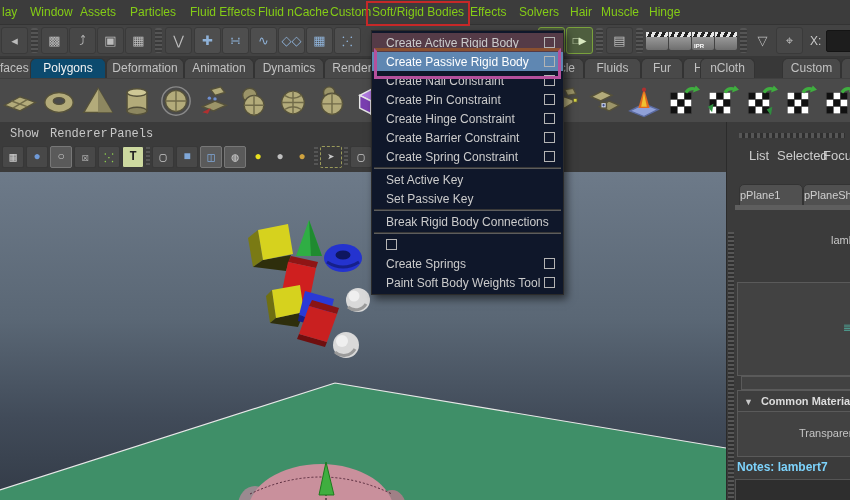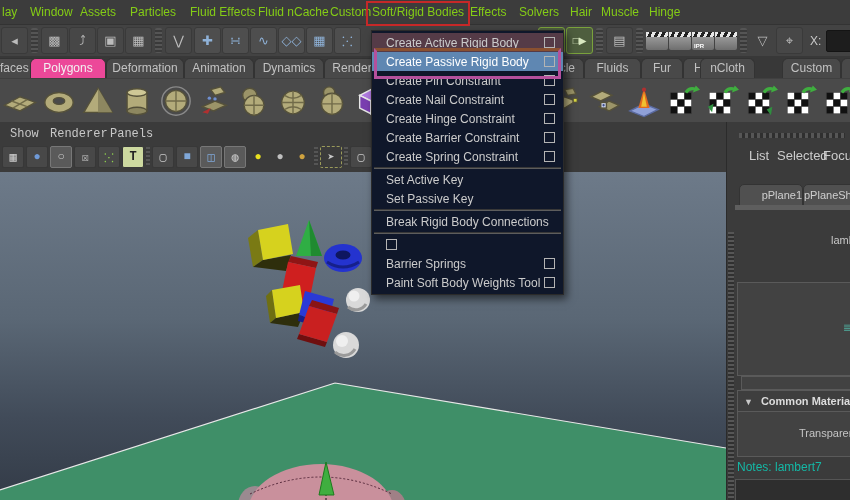--- a/index.html
+++ b/index.html
@@ -21,21 +21,21 @@
   .sl-field{width:64px;height:20px;background:#1d1d1d;border:1px solid #141414;border-radius:2px;}
   .clap{width:22px;height:18px;position:relative;background:linear-gradient(#a8a8a8,#6f6f6f);border-radius:2px;}
   .clap:before{content:"";position:absolute;top:0;left:0;right:0;height:5px;
           background:repeating-linear-gradient(115deg,#e8e8e8 0 3px,#222 3px 6px);}
   .clap span{position:absolute;bottom:1px;left:2px;font-size:6px;color:#fff;font-weight:bold;}
   
   .shelftabs{position:absolute;top:56px;left:0;width:850px;height:22px;background:#383838;overflow:hidden;}
   .tab{position:absolute;top:2px;height:20px;background:#494949;border:1px solid #333;border-bottom:none;
        border-radius:6px 6px 0 0;color:#c2c2c2;font-size:12px;text-align:center;line-height:19px;
        overflow:hidden;white-space:nowrap;}
-  .tab.active{background:#ec4899;color:#f2f2f2;}
+  .tab.active{background:#0c4a6e;color:#f2f2f2;}
   
   .shelf{position:absolute;top:78px;left:0;width:850px;height:44px;background:#4a4a4a;
          display:flex;align-items:center;overflow:hidden;border-top:1px solid #404040;}
   .shic{width:36px;height:36px;margin:0 1.5px;flex:0 0 auto;display:flex;align-items:center;justify-content:center;}
   .shic svg{width:34px;height:34px;}
   
   .vph{position:absolute;top:122px;left:0;width:726px;height:50px;background:#3b3b3b;font-family:Liberation Mono, monospace;}
   .vpm{position:absolute;top:2px;height:20px;line-height:20px;color:#c8c8c8;font-size:12px;}
   .vpicons{position:absolute;top:24px;left:2px;display:flex;align-items:center;gap:2px;}
   .vpi{width:20px;height:20px;background:#484848;border:1px solid #383838;border-radius:2px;
@@ -59,29 +59,29 @@
   .anno-item{position:absolute;left:374px;top:48px;width:181px;height:25px;border:3px solid #b5509c;border-top-color:#8a5030;z-index:60;pointer-events:none;}
   
   .rpanel{position:absolute;top:122px;left:726px;width:124px;height:378px;background:#3b3b3b;
           border-left:1px solid #2b2b2b;overflow:hidden;}
   .grip-v{position:absolute;left:1px;top:110px;bottom:0;width:6px;
           background:repeating-linear-gradient(180deg,#565656 0 2px,#303030 2px 4px);}
   .grip-h{position:absolute;left:12px;top:11px;width:106px;height:5px;
           background:repeating-linear-gradient(90deg,#565656 0 3px,#2f2f2f 3px 6px);}
   .ae-menu{position:absolute;top:26px;height:16px;line-height:16px;color:#cccccc;font-size:13px;white-space:nowrap;}
   .ae-tab{position:absolute;top:62px;height:21px;background:#505050;border:1px solid #333;border-radius:5px 5px 0 0;
-          color:#cfcfcf;font-size:11px;text-align:right;line-height:20px;overflow:hidden;white-space:nowrap;}
+          color:#cfcfcf;font-size:11px;text-align:left;line-height:20px;overflow:hidden;white-space:nowrap;}
   .ae-strip{position:absolute;top:83px;left:8px;width:116px;height:5px;background:#5e5e5e;}
   .ae-mat{position:absolute;top:112px;left:104px;color:#c8c8c8;font-size:11px;white-space:nowrap;}
   .frame{position:absolute;border:1px solid #5a5a5a;background:#424242;}
   .sec-head{position:absolute;top:268px;left:10px;width:114px;height:20px;background:#3e3e3e;border:1px solid #5a5a5a;
             color:#dcdcdc;font-size:11px;font-weight:bold;line-height:20px;white-space:nowrap;overflow:hidden;}
   .sec-head .arr{color:#c8c8c8;font-size:9px;margin:0 8px 0 6px;}
   .ae-lbl{position:absolute;color:#c4c4c4;font-size:11px;white-space:nowrap;}
-  .notes{position:absolute;top:338px;left:10px;color:#14b8a6;font-weight:normal;font-size:12px;white-space:nowrap;}
+  .notes{position:absolute;top:338px;left:10px;color:#7dd3fc;font-weight:bold;font-size:12px;white-space:nowrap;}
   .notesbox{position:absolute;top:357px;left:8px;width:120px;height:24px;background:#2e2e2e;border:1px solid #555;}
   .teal{position:absolute;top:200px;left:116px;color:#4fae9e;font-size:10px;}
 </style>
 </head>
 <body>
 
 <div id="root">
 
   <div class="menubar">
     <span class="mb" style="left:2px">lay</span>
@@ -457,28 +457,28 @@
   <div class="dropdown">
     <div class="mi tint">
       <span class="grow">Create Active Rigid Body</span>
       <span class="optbox"></span>
     </div>
     <div class="mi hl">
       <span class="grow">Create Passive Rigid Body</span>
       <span class="optbox"></span>
     </div>
     <div class="mi">
+      <span class="grow">Create Nail Constraint</span>
+      <span class="optbox"></span>
+    </div>
+    <div class="mi">
       <span class="grow">Create Pin Constraint</span>
       <span class="optbox"></span>
     </div>
     <div class="mi">
-      <span class="grow">Create Nail Constraint</span>
-      <span class="optbox"></span>
-    </div>
-    <div class="mi">
       <span class="grow">Create Hinge Constraint</span>
       <span class="optbox"></span>
     </div>
     <div class="mi">
       <span class="grow">Create Barrier Constraint</span>
       <span class="optbox"></span>
     </div>
     <div class="mi">
       <span class="grow">Create Spring Constraint</span>
       <span class="optbox"></span>
@@ -492,21 +492,21 @@
     </div>
     <div class="msep"></div>
     <div class="mi">
       <span class="grow">Break Rigid Body Connections</span>
     </div>
     <div class="msep"></div>
     <div class="mi">
       <span class="optbox"></span>
     </div>
     <div class="mi">
-      <span class="grow">Barrier Springs</span>
+      <span class="grow">Create Springs</span>
       <span class="optbox"></span>
     </div>
     <div class="mi">
       <span class="grow">Paint Soft Body Weights Tool</span>
       <span class="optbox"></span>
     </div>
   </div>
   <div class="anno-item"></div>
 
 </div>

